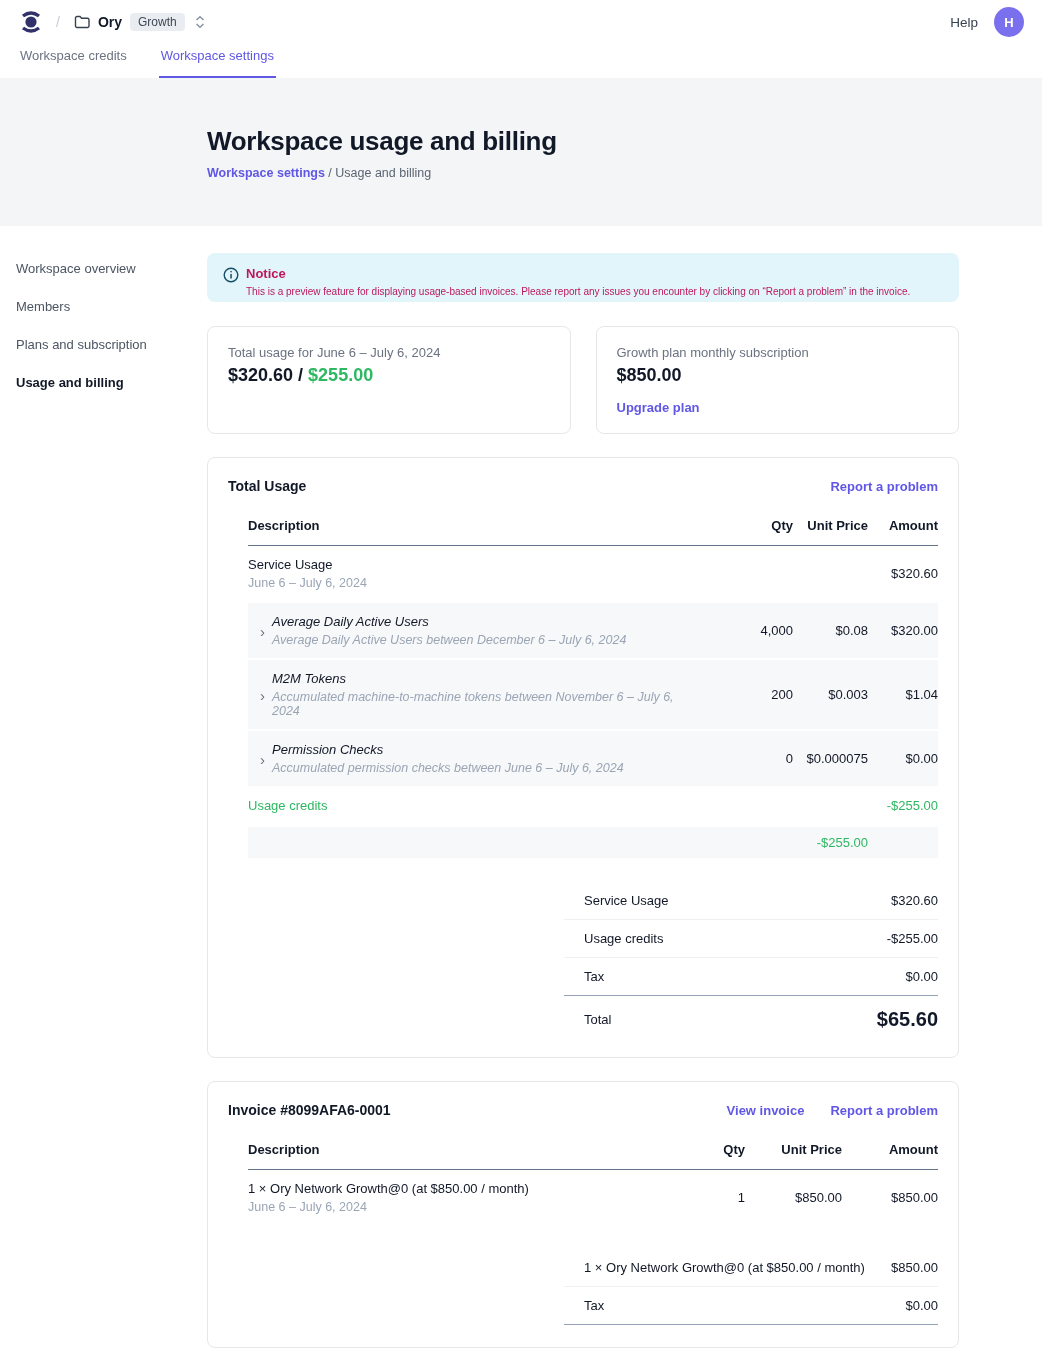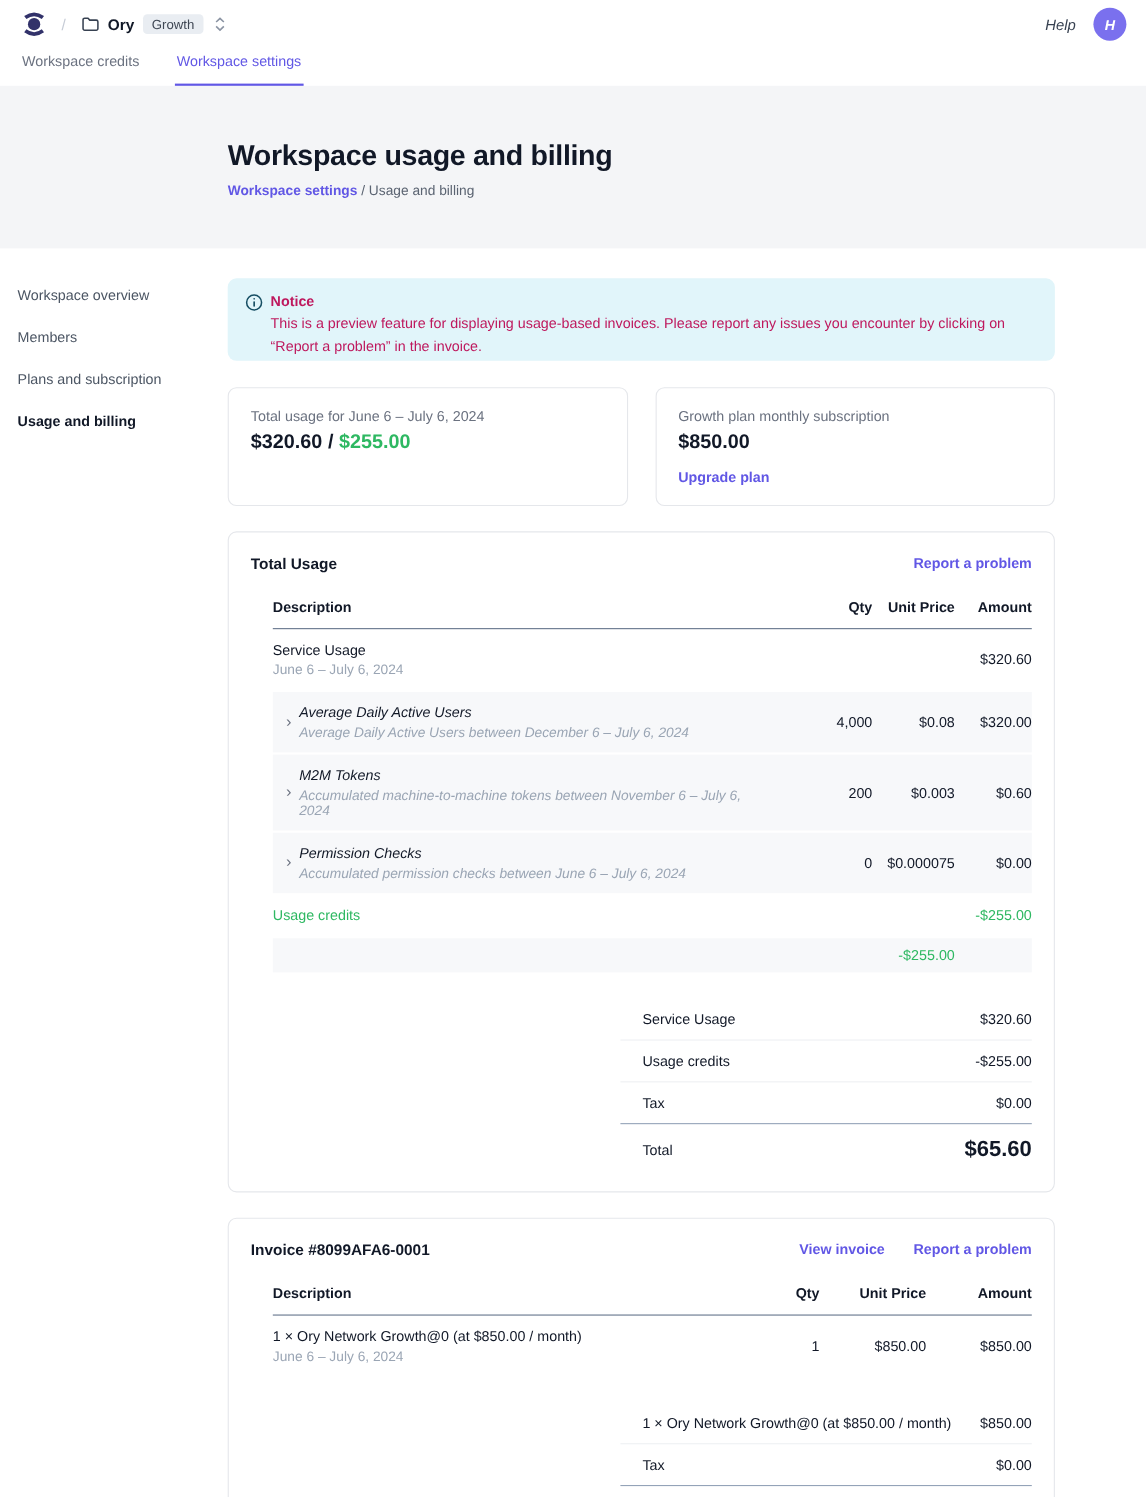--- a/index.html
+++ b/index.html
@@ -11,21 +11,21 @@
 
   
   .topbar { height:44px; display:flex; align-items:center; padding:0 18px; background:#fff; }
   .logo { width:26px; height:28px; display:flex; align-items:center; justify-content:center; }
   .tb-slash { color:#c6ccd6; margin:0 14px 0 12px; font-size:14px; }
   .ws-select { display:flex; align-items:center; gap:8px; cursor:pointer; }
   .folder-icon { color:#374151; display:flex; }
   .ws-name { font-size:14px; font-weight:600; color:#111827; }
   .ws-badge { background:#e9edf2; color:#3f4754; font-size:12px; padding:2px 8px; border-radius:4px; }
   .updown-icon { color:#8b94a3; display:flex; margin-left:2px; }
-  .tb-right { margin-left:auto; display:flex; align-items:center; gap:16px;font-style:italic; }
+  .tb-right { margin-left:auto; display:flex; align-items:center; gap:16px; }
   .help-link { font-size:13.5px; color:#374151; cursor:pointer; }
   .avatar { width:30px; height:30px; border-radius:50%; background:#7a70ee; color:#fff;
             font-size:13px; font-weight:600; display:flex; align-items:center; justify-content:center; cursor:pointer; }
 
   
   .tabs { display:flex; gap:30px; padding:0 18px; height:34px; background:#fff; }
   .tab { font-size:13px; color:#6b7280; padding:4px 2px 11px; cursor:pointer; border-bottom:2px solid transparent; }
   .tab.active { color:#6157e5; border-bottom-color:#6157e5; }
 
   
@@ -39,21 +39,21 @@
   .content { display:flex; background:#fff; }
   .sidebar { width:207px; padding:30px 0 0 16px; flex-shrink:0; }
   .side-item { font-size:13px; color:#4b5563; margin-bottom:13px; padding:5px 0; cursor:pointer; }
   .side-item.active { color:#111827; font-weight:700; }
   .main { width:752px; padding-top:27px; padding-bottom:16px; }
 
   
   .notice { background:#e1f5fa; border-radius:8px; padding:13px 16px 2px; display:flex; gap:7px; color:#be185d; }
   .notice-icon { flex-shrink:0; margin-top:1px; }
   .notice-title { font-size:13px; font-weight:700; }
-  .notice-body { font-size:13px; line-height:1.6; margin-top:3px; max-width:700px; }
+  .notice-body { font-size:10px; line-height:1.6; margin-top:3px; max-width:700px; }
 
   
   .cards { display:flex; gap:25px; margin-top:24px; }
   .card-sm { flex:1; border:1px solid #e5e7eb; border-radius:8px; padding:18px 20px; height:108px; }
   .card-label { font-size:13px; color:#6b7280; }
   .card-value { font-size:18px; font-weight:700; margin-top:5px; color:#111827; }
   .card-value .credit { color:#2eb862; }
   .upgrade-link { display:inline-block; margin-top:14px; font-size:13px; font-weight:600; color:#6157e5; cursor:pointer;text-align:center; }
 
   
@@ -220,21 +220,21 @@
           <div class="trow grid-usage shaded indent">
             <div class="desc">
               <span class="chev">›</span>
               <div class="dtext">
                 <div class="dname">M2M Tokens</div>
                 <div class="dsub">Accumulated machine-to-machine tokens between November 6 – July 6, 2024</div>
               </div>
             </div>
             <div class="num">200</div>
             <div class="num">$0.003</div>
-            <div class="num">$0.60</div>
+            <div class="num">$1.04</div>
           </div>
 
           <div class="trow grid-usage shaded indent">
             <div class="desc">
               <span class="chev">›</span>
               <div class="dtext">
                 <div class="dname">Permission Checks</div>
                 <div class="dsub">Accumulated permission checks between June 6 – July 6, 2024</div>
               </div>
             </div>

